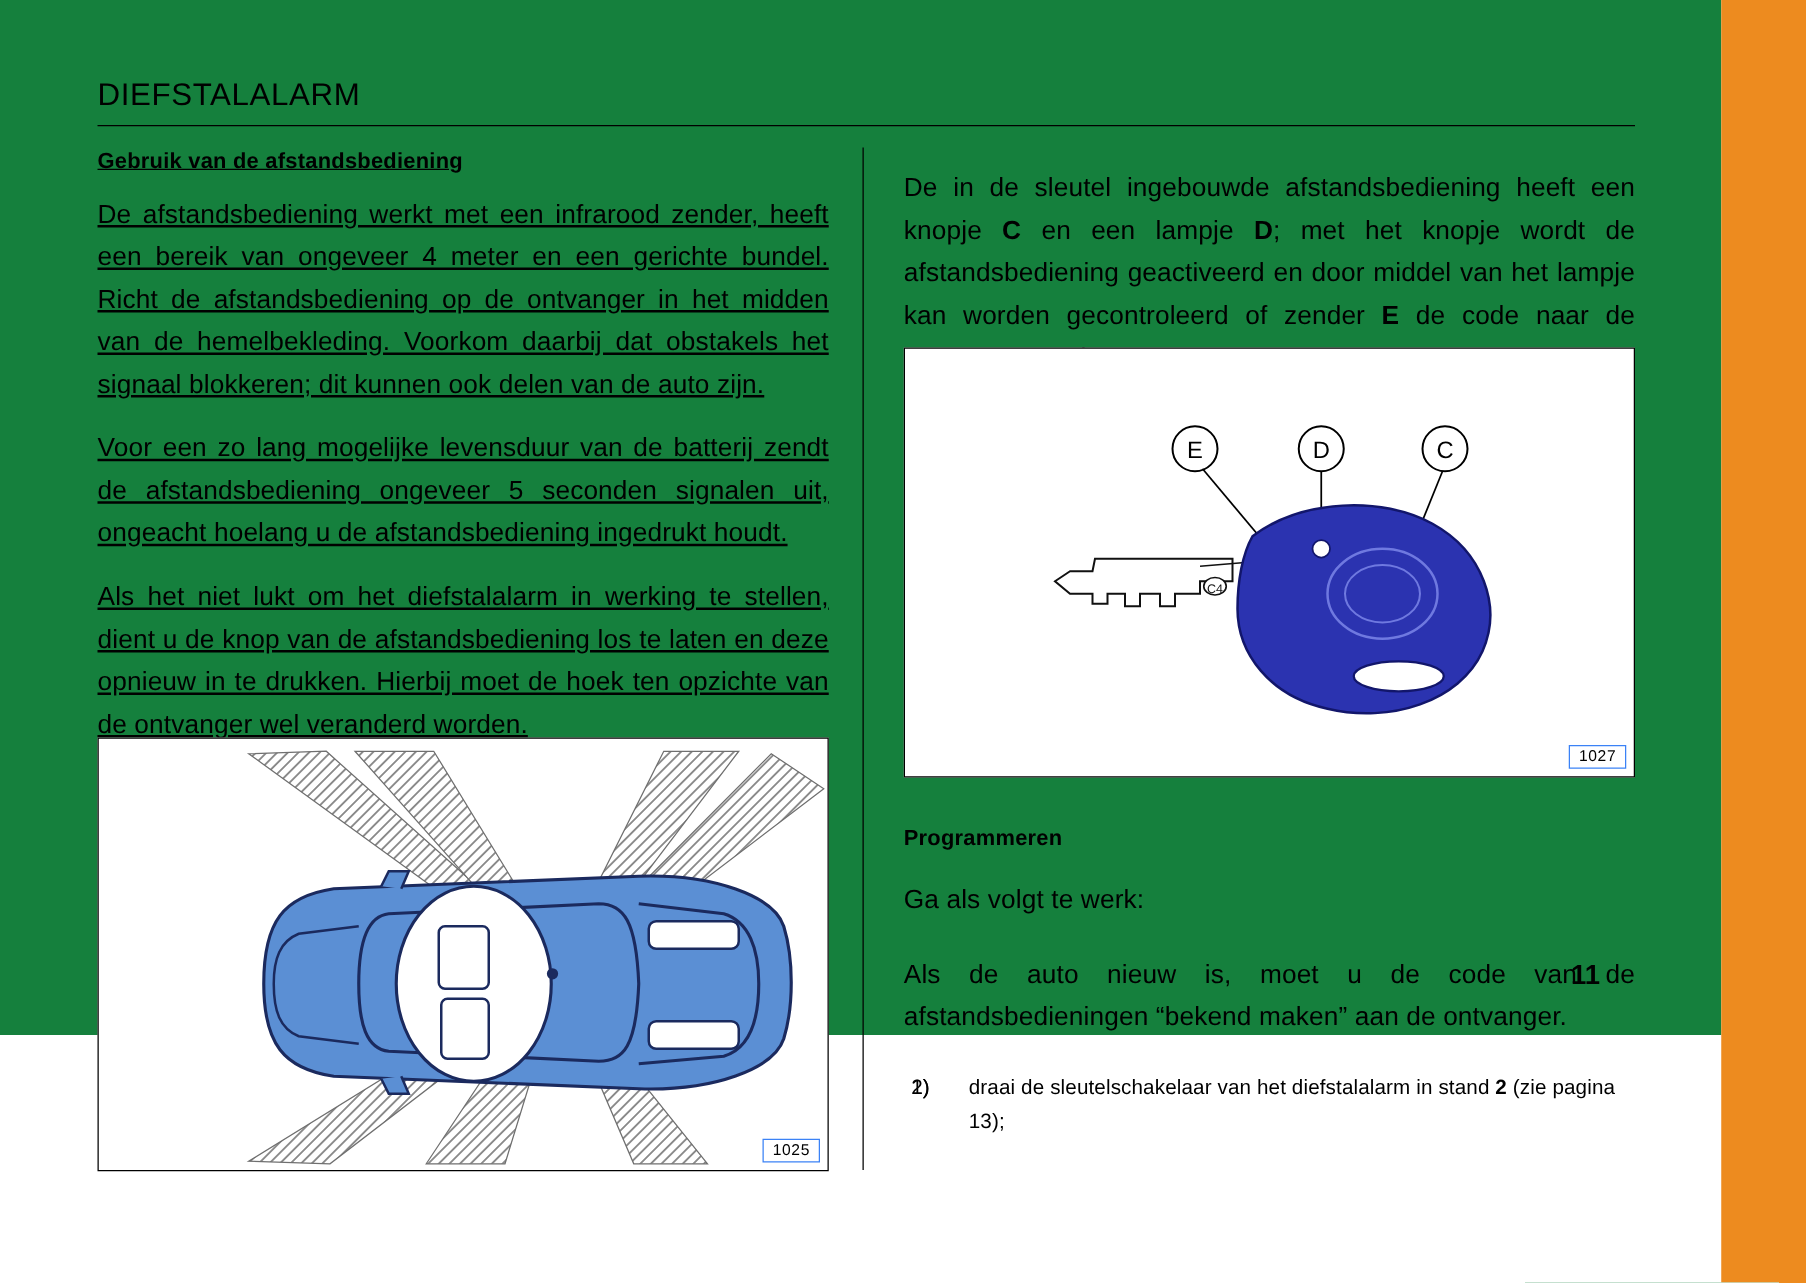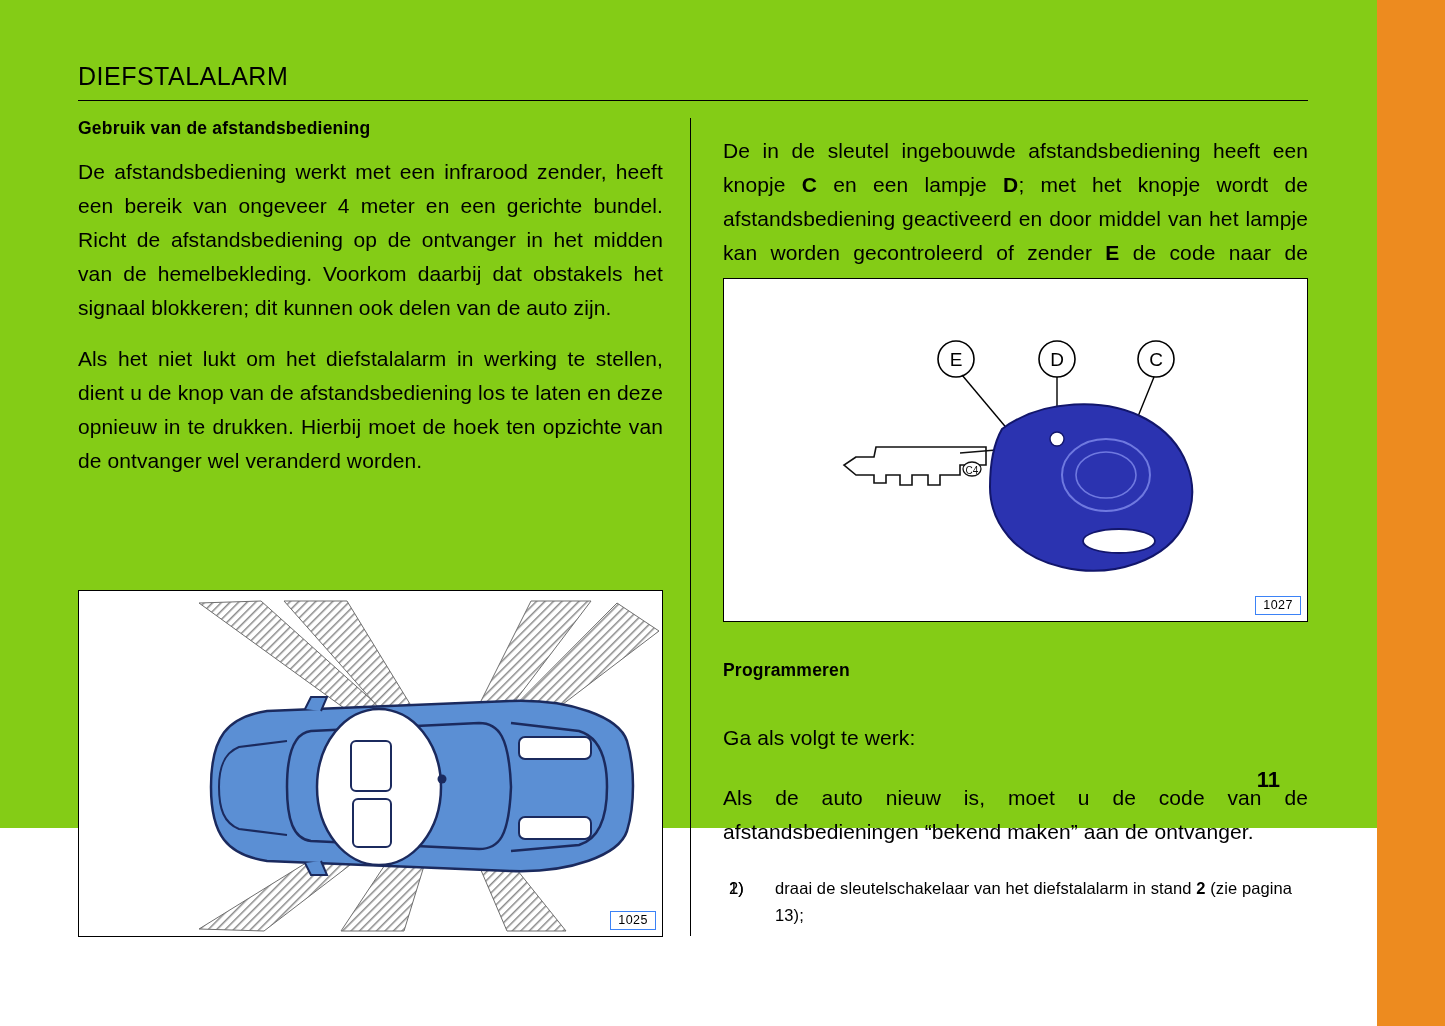--- a/index.html
+++ b/index.html
@@ -24,21 +24,21 @@
     width: 68px;
     height: 1026px;
     background: #ED8B1F;
   }
   .page-sheet {
     position: absolute;
     top: 0;
     left: 0;
     width: 1377px;
     height: 828px;
-    background: #84cc16;
+    background: #15803d;
   }
 
   
   .page-title {
     position: absolute;
     left: 78px;
     top: 62px;
     font-size: 25px;
     letter-spacing: 0.5px;
     color: #000;
@@ -52,21 +52,21 @@
     height: 1px;
     background: #000;
   }
 
   
   .col {
     position: absolute;
     top: 118px;
     width: 585px;
   }
-  .col-left { left: 78px; }
+  .col-left { left: 78px; text-decoration: underline; }
   .col-right { left: 723px; }
 
   .col-divider {
     position: absolute;
     left: 690px;
     top: 118px;
     width: 1px;
     height: 818px;
     background: #000;
   }
@@ -156,20 +156,21 @@
 <div class="page-sheet">
 
   <div class="page-title">DIEFSTALALARM</div>
   <div class="title-rule"></div>
 
   <div class="col-divider"></div>
 
   <div class="col col-left">
     <h2 class="sub">Gebruik van de afstandsbediening</h2>
     <p class="body">De afstandsbediening werkt met een infrarood zender, heeft een bereik van ongeveer 4 meter en een gerichte bundel. Richt de afstandsbediening op de ontvanger in het midden van de hemelbekleding. Voorkom daarbij dat obstakels het signaal blokkeren; dit kunnen ook delen van de auto zijn.</p>
+    <p class="body">Voor een zo lang mogelijke levensduur van de batterij zendt de afstandsbediening ongeveer 5 seconden signalen uit, ongeacht hoelang u de afstandsbediening ingedrukt houdt.</p>
     <p class="body">Als het niet lukt om het diefstalalarm in werking te stellen, dient u de knop van de afstandsbediening los te laten en deze opnieuw in te drukken. Hierbij moet de hoek ten opzichte van de ontvanger wel veranderd worden.</p>
   </div>
 
   <div class="figure" id="fig-car">
     <svg width="583" height="345" viewBox="0 0 583 345">
       <defs>
         <pattern id="hatch" width="6" height="6" patternTransform="rotate(45)" patternUnits="userSpaceOnUse">
           <rect width="6" height="6" fill="#ffffff"></rect>
           <line x1="0" y1="0" x2="0" y2="6" stroke="#8a8a8a" stroke-width="3"></line>
         </pattern>
@@ -240,21 +241,21 @@
 
       <ellipse cx="382" cy="196" rx="44" ry="36" fill="none" stroke="#6f79e0" stroke-width="2"></ellipse>
       <ellipse cx="382" cy="196" rx="30" ry="23" fill="none" stroke="#6f79e0" stroke-width="1.6"></ellipse>
 
       <ellipse cx="395" cy="262" rx="36" ry="12" fill="#ffffff" stroke="#12166b" stroke-width="1.8"></ellipse>
     </svg>
     <div class="fig-num">1027</div>
   </div>
 
   <div style="position:absolute; left:723px; top:660px; width:585px;">
-    <h2 class="sub" style="margin-bottom:40px;">Programmeren</h2>
+    <h2 class="sub" style="margin-bottom:22px;">Programmeren</h2>
     <p class="body noj" style="margin-bottom:26px;">Ga als volgt te werk:</p>
     <p class="body" style="margin-bottom:26px;">Als de auto nieuw is, moet u de code van de afstandsbedieningen “bekend maken” aan de ontvanger.</p>
     <ul class="numlist">
       <li>
         <span class="num">1)</span>
       </li>
       <li>
         <span class="num">2)</span>
         <span>draai de sleutelschakelaar van het diefstalalarm in stand </span><b>2</b><span> (zie pagina 13);</span>
       </li>

